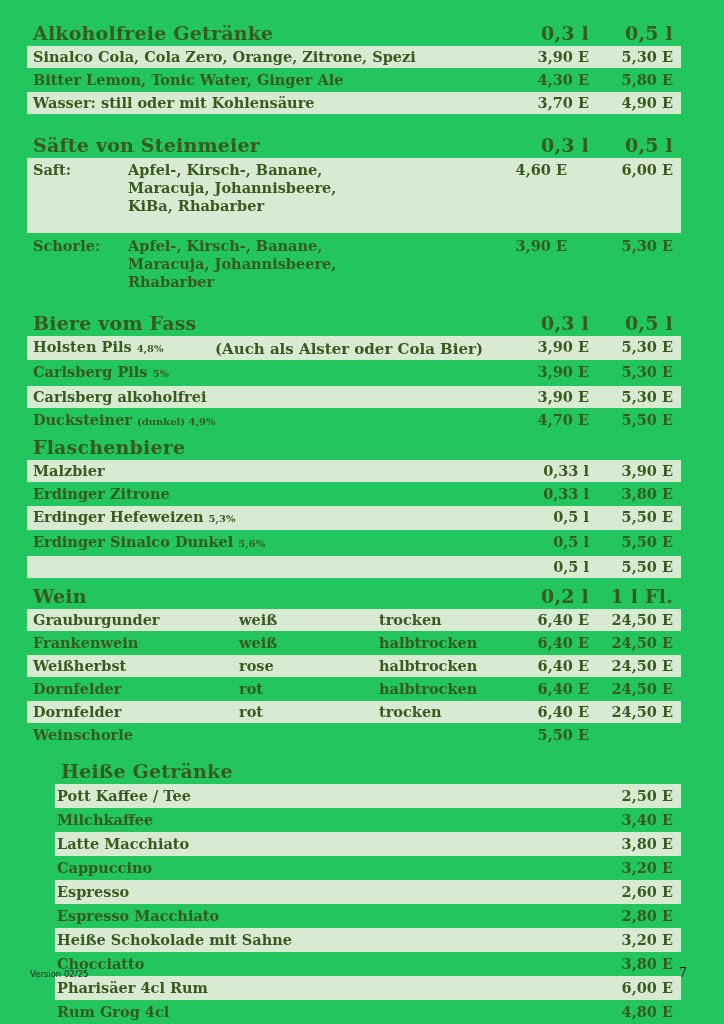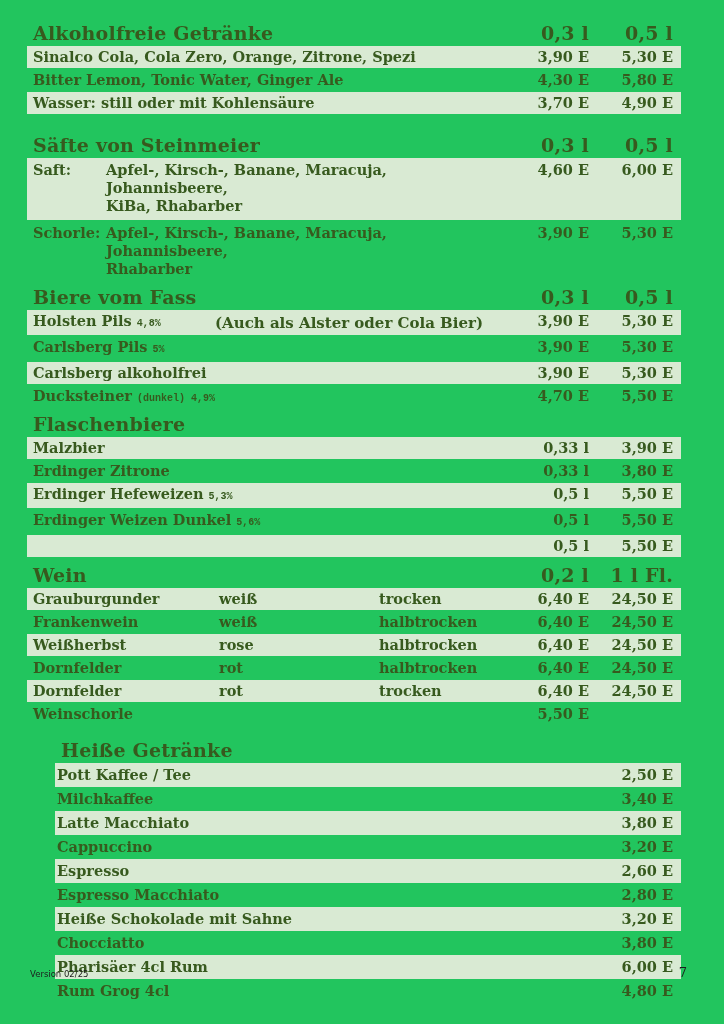--- a/index.html
+++ b/index.html
@@ -25,30 +25,30 @@
   .row {
     position: relative;
     display: flex; align-items: baseline;
     padding: 3px 8px 3px 6px;
     margin-bottom: 1px;
     font-size: 14.5px; font-weight: bold;
     line-height: 16px;
   }
   .row.shaded { background: var(--rowbg, #d9ead3); }
   .cell.label { white-space: pre-line; }
-  .cell.sub { font-size: 10px; margin-left: 5px; white-space: nowrap; font-family: Liberation Mono, monospace; }
+  .cell.sub { font-size: 10px; margin-left: 5px; white-space: nowrap; }
   .cell.note { position: absolute; left: 188px; top: 5px; font-size: 15px; white-space: nowrap; }
-  .cell.mid1 { position: absolute; left: 192px; }
+  .cell.mid1 { position: absolute; left: 212px; }
   .cell.mid2 { position: absolute; left: 352px; }
   .spacer { flex: 1 1 auto; }
   .cell.p1 { flex: 0 0 90px; text-align: right; white-space: nowrap; }
   .cell.p2 { flex: 0 0 84px; text-align: right; white-space: nowrap; }
 
   .sec-saefte { margin-top: 18px; }
-  .sec-saefte .row { line-height: 18px; padding-bottom: 5px; align-items: flex-start; }
+  .sec-saefte .row { line-height: 18px; padding-bottom: 18px; align-items: flex-start; gap: 22px; }
   .sec-saefte .cell.prefix { flex: 0 0 73px; }
   .sec-biere { margin-top: 1px; }
   .sec-flaschen { margin-top: 1px; }
   .sec-wein { margin-top: 5px; }
   .sec-heisse { margin-top: 12px; margin-left: 28px; }
   .sec-heisse .row { padding: 4px 8px 4px 2px; margin-bottom: 0; justify-content: center; }
 
   .footer {
     position: absolute; left: 30px; right: 37px; bottom: 44px;
     display: flex; justify-content: space-between; align-items: baseline;
@@ -228,21 +228,21 @@
     <span class="cell sub">5,3%</span>
     <span class="cell note"></span>
     <span class="cell mid1"></span>
     <span class="cell mid2"></span>
     <span class="spacer"></span>
     <span class="cell p1">0,5 l</span>
     <span class="cell p2">5,50 E</span>
   </div>
         <div class="row">
     <span class="cell prefix"></span>
-    <span class="cell label">Erdinger Weizen Dunkel</span>
+    <span class="cell label">Erdinger Sinalco Dunkel</span>
     <span class="cell sub">5,6%</span>
     <span class="cell note"></span>
     <span class="cell mid1"></span>
     <span class="cell mid2"></span>
     <span class="spacer"></span>
     <span class="cell p1">0,5 l</span>
     <span class="cell p2">5,50 E</span>
   </div>
         <div class="row shaded">
     <span class="cell prefix"></span>

